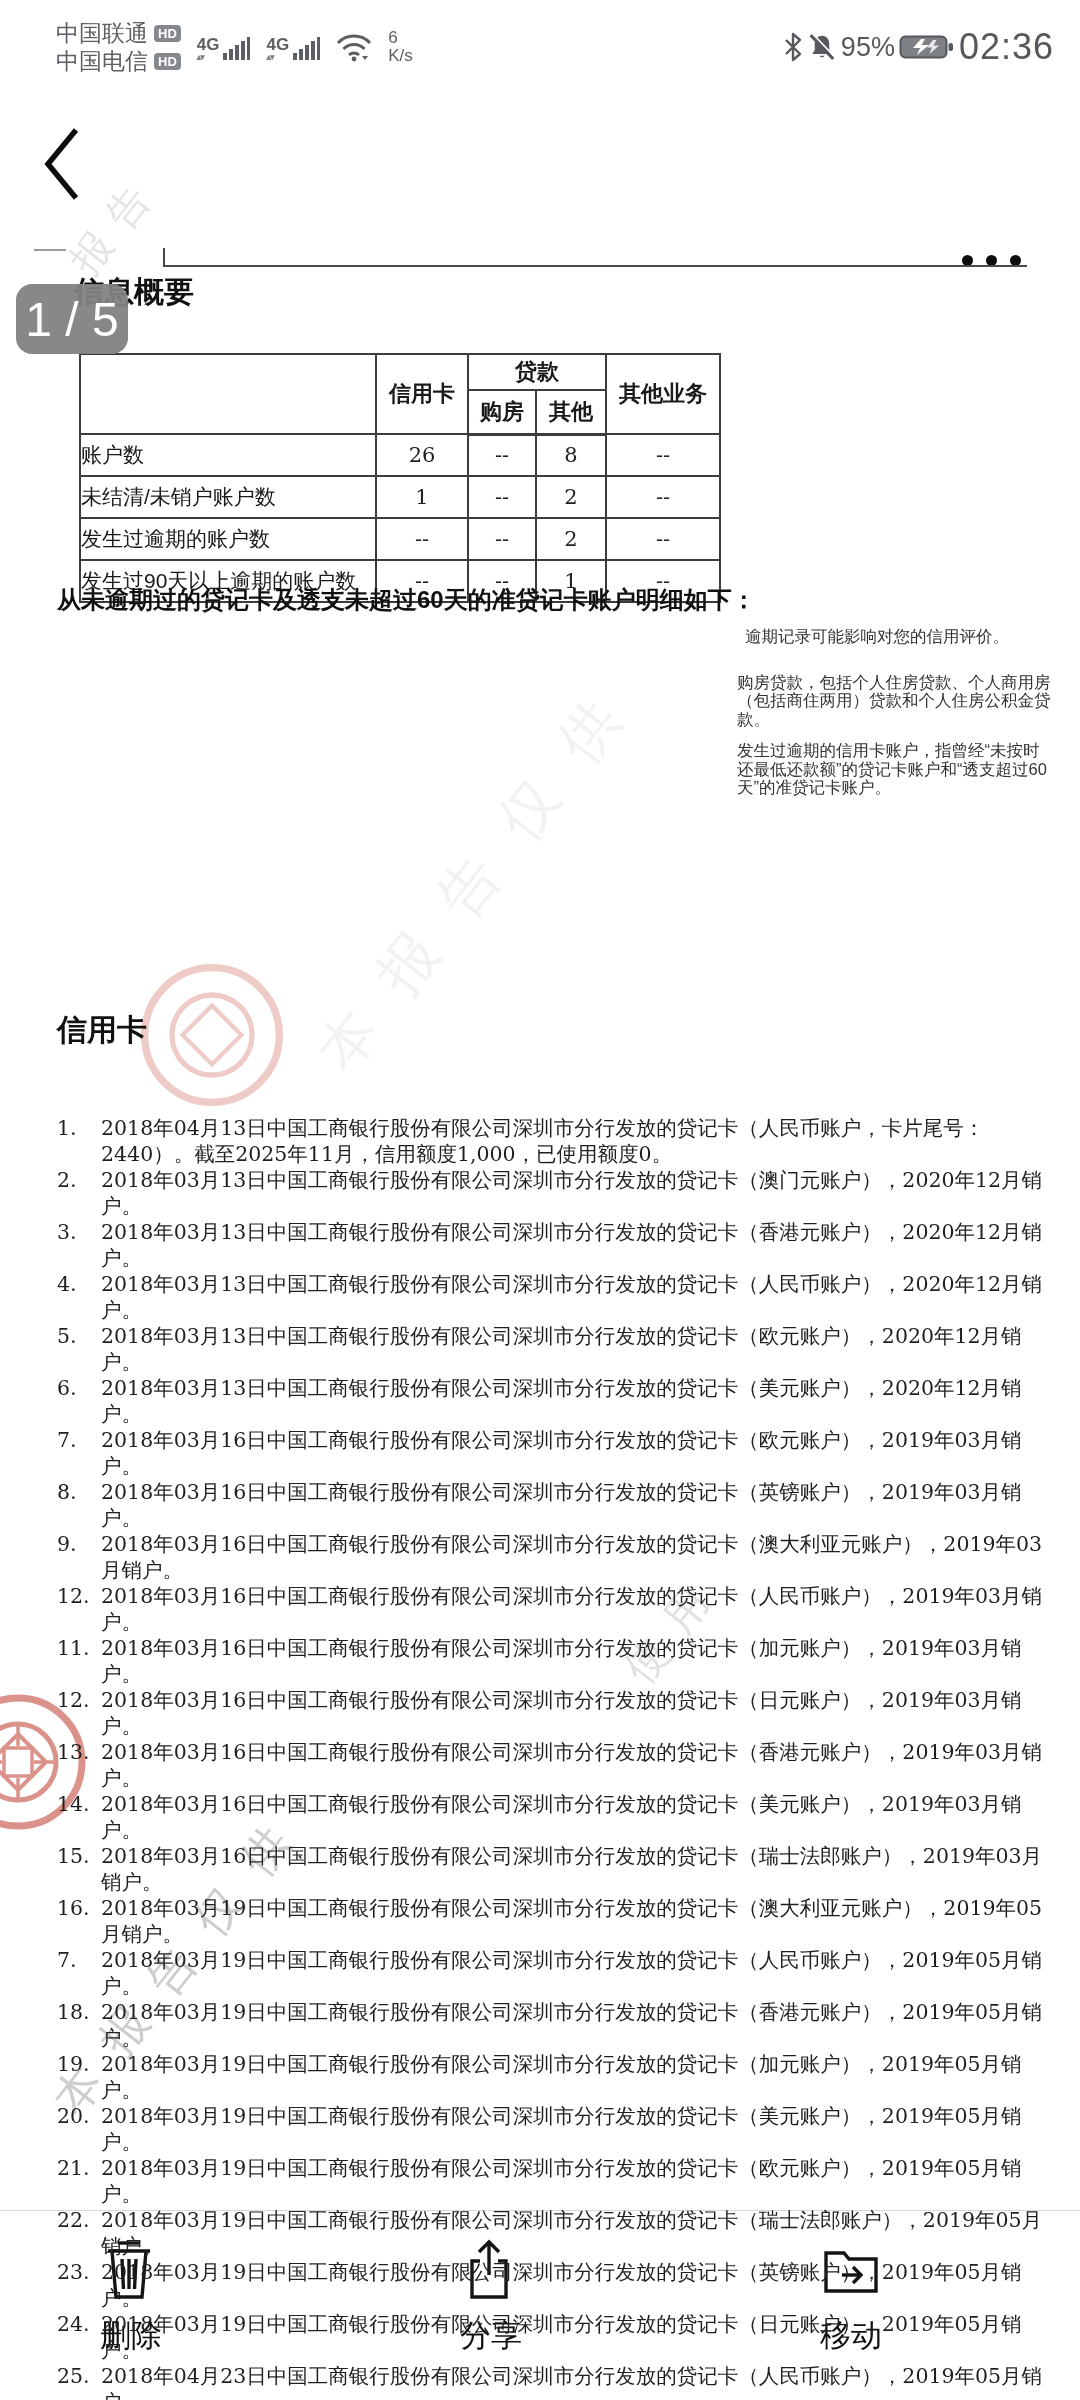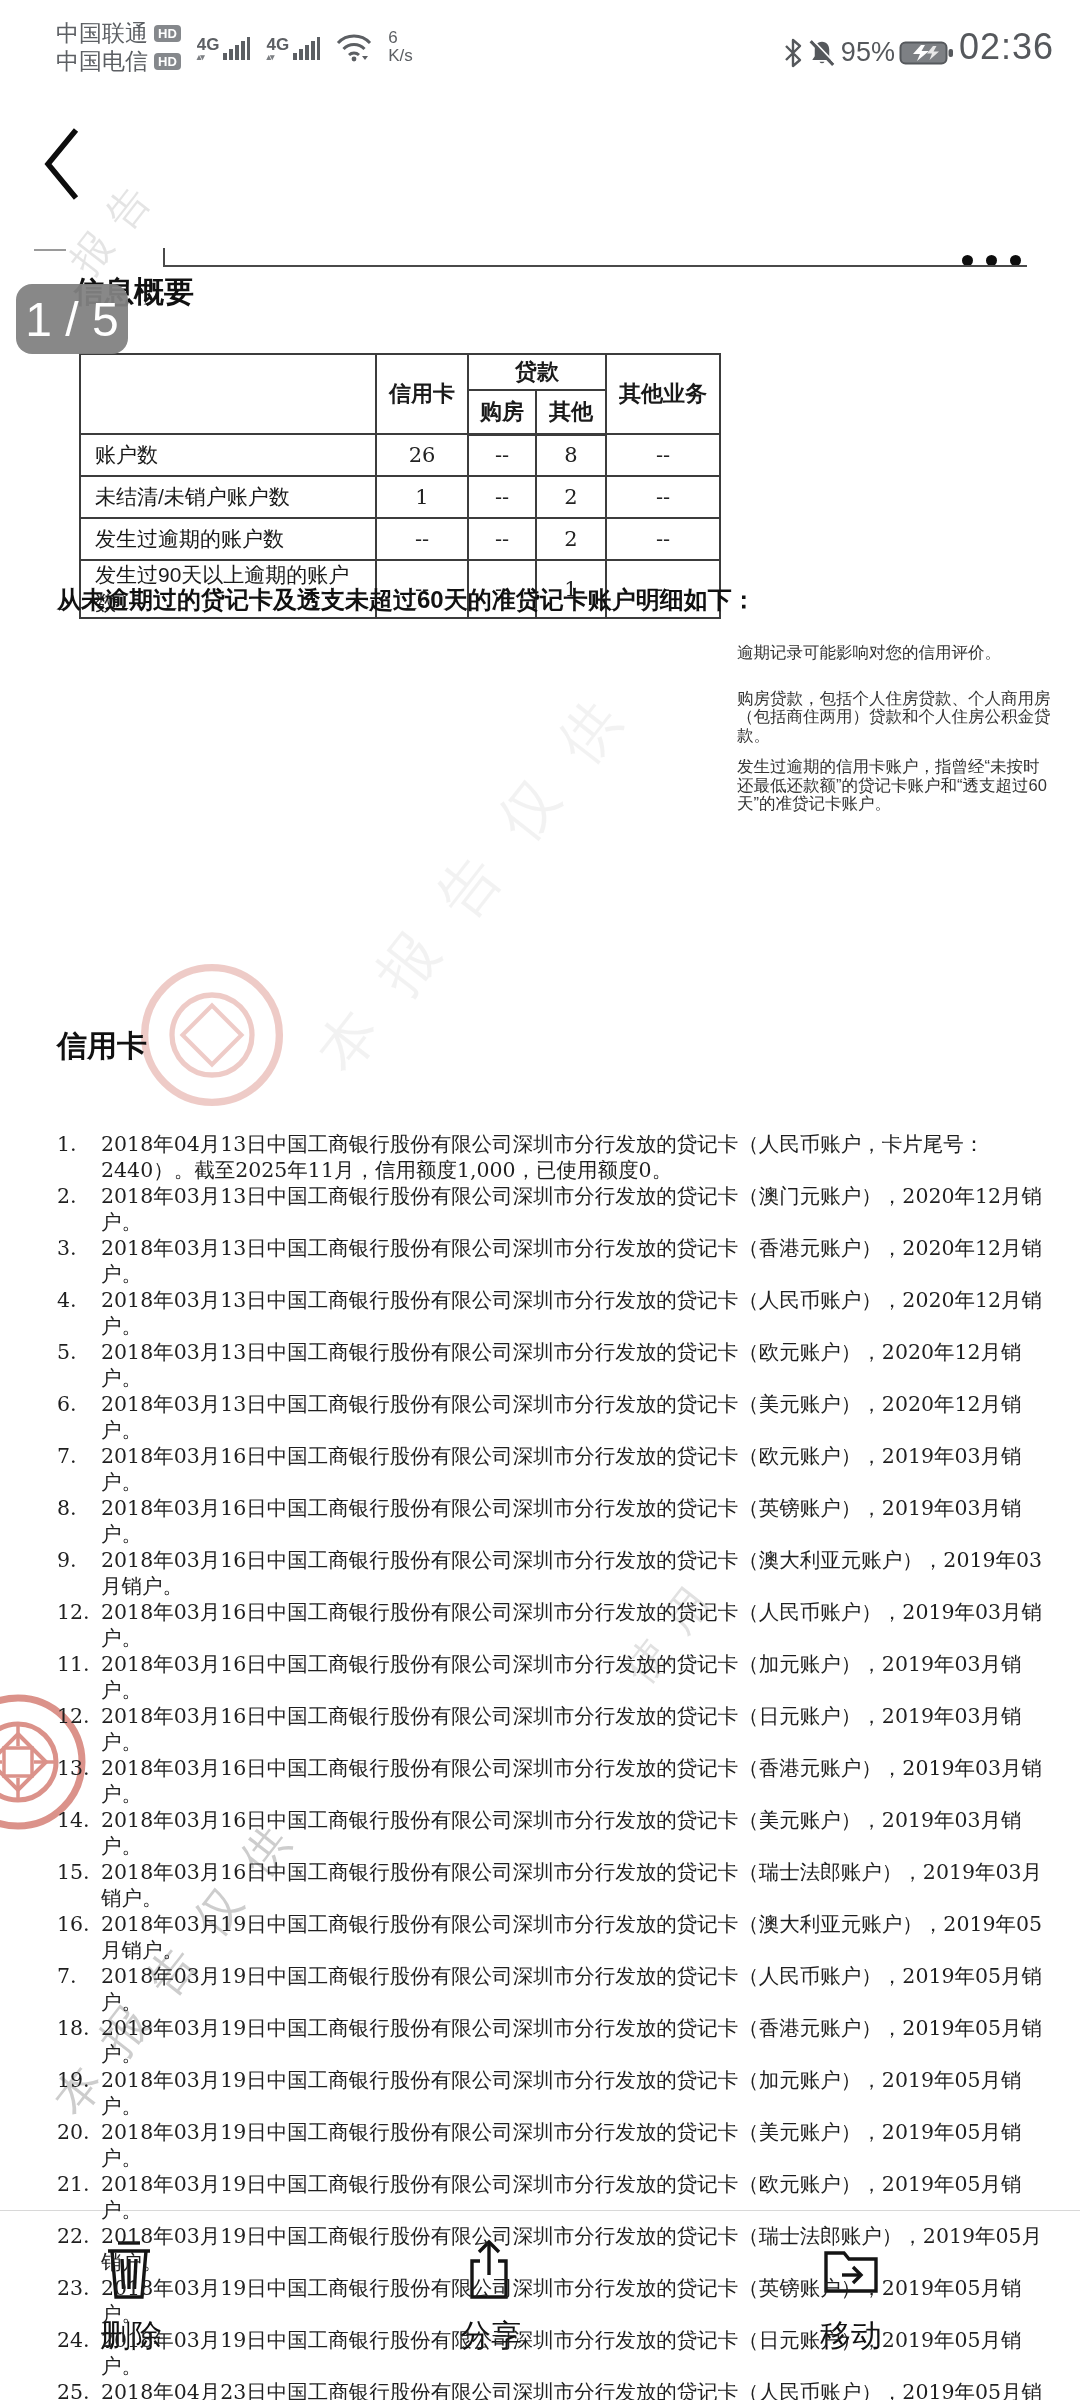--- a/index.html
+++ b/index.html
@@ -9,47 +9,47 @@
   
   .statusbar{position:absolute;left:0;top:0;width:1080px;height:88px;display:flex;justify-content:space-between;align-items:center;padding:6px 26px 0 56px;box-sizing:border-box;color:#55585c;}
   .sb-left{display:flex;align-items:center;gap:16px;}
   .carriers{display:flex;flex-direction:column;gap:2px;}
   .carrier{display:flex;align-items:center;gap:6px;font-size:23px;line-height:26px;color:#5c5f63;}
   .hd-badge{display:inline-block;background:#85888c;color:#fff;font-size:13px;font-weight:700;border-radius:4px;padding:2px 4px;line-height:13px;}
   .net{display:flex;align-items:flex-end;gap:3px;}
   .net-4g{font-size:17px;font-weight:700;line-height:16px;color:#5c5f63;display:flex;flex-direction:column;align-items:flex-start;}
   .tiny-arrows{font-size:9px;line-height:8px;letter-spacing:-1px;color:#7b7e82;}
   .speed{display:flex;flex-direction:column;align-items:flex-start;font-size:17px;line-height:18px;color:#5c5f63;}
-  .sb-right{display:flex;align-items:flex-end;gap:4px;}
+  .sb-right{display:flex;align-items:center;gap:4px;}
   .pct{font-size:27px;color:#55585c;}
   .clock{font-size:36px;color:#55585c;letter-spacing:1px;}
 
   
   .navbar{position:absolute;left:0;top:88px;width:1080px;height:142px;background:#fff;}
   .back-btn{position:absolute;left:36px;top:36px;width:52px;height:80px;cursor:pointer;}
   .more-btn{position:absolute;left:962px;top:152px;width:84px;height:40px;display:flex;gap:13px;align-items:center;cursor:pointer;}
   .dot{width:11px;height:11px;border-radius:50%;background:#0d0d0d;}
 
   
   .page-badge{position:absolute;left:16px;top:284px;width:112px;height:70px;background:rgba(130,130,130,.95);border-radius:16px;color:#fff;font-size:48px;display:flex;align-items:center;justify-content:center;z-index:30;font-family:"Liberation Sans",sans-serif;}
   .cutline{position:absolute;left:163px;top:248px;width:862px;height:17px;border-left:2px solid #4a4a4a;border-bottom:2px solid #4a4a4a;}
   .cutline-frag{position:absolute;left:34px;top:249px;width:32px;border-top:2px solid #9a9a9a;}
   .sec-title{position:absolute;font-size:30px;font-weight:700;color:#111;font-family:"Liberation Sans",sans-serif;}
   .sub-title{font-size:24px;font-weight:700;color:#111;font-family:"Liberation Sans",sans-serif;}
 
   
   .sum-table{position:absolute;left:79px;top:312px;border-collapse:collapse;table-layout:fixed;}
   .sum-table td,.sum-table th{border:2px solid #3c3c3c;padding:0 6px;text-align:center;vertical-align:middle;font-weight:400;}
   .sum-table .hdr{font-family:"Liberation Sans",sans-serif;font-weight:700;font-size:22px;color:#1a1a1a;}
-  .sum-table .lbl{font-family:"Liberation Sans",sans-serif;font-size:21px;text-align:left;padding-left:14px;color:#1a1a1a;}
+  .sum-table .lbl{font-family:"Liberation Sans",sans-serif;font-size:21px;text-align:left;padding-left:0;color:#1a1a1a;}
   .sum-table .val{font-family:"DejaVu Serif",serif;font-size:21px;color:#222;}
   .sum-table tr.hdr-bottom td,.sum-table tr.hdr-bottom th{border-bottom:3px solid #3c3c3c;}
   .notes{position:absolute;left:737px;top:336px;width:316px;font-size:16.5px;line-height:18.5px;color:#333;font-family:"Liberation Sans",sans-serif;}
   .notes p{margin:0;}
-  .notes p.n1{margin-bottom:27px;}
+  .notes p.n1{margin-bottom:27px;margin-left:8px;}
   .notes p.n2{margin-bottom:13px;}
 
   
   .num-list{position:absolute;width:996px;}
   .num-item{position:relative;font-family:"DejaVu Serif",serif;color:#1f1f1f;}
   .cc .num-item{padding-left:44px;font-size:20.5px;line-height:26px;}
   .num-item .num{position:absolute;left:0;top:0;}
 
   .doc-end{position:absolute;left:0;top:2210px;width:1080px;border-top:1px solid #d8d8d8;}
 

